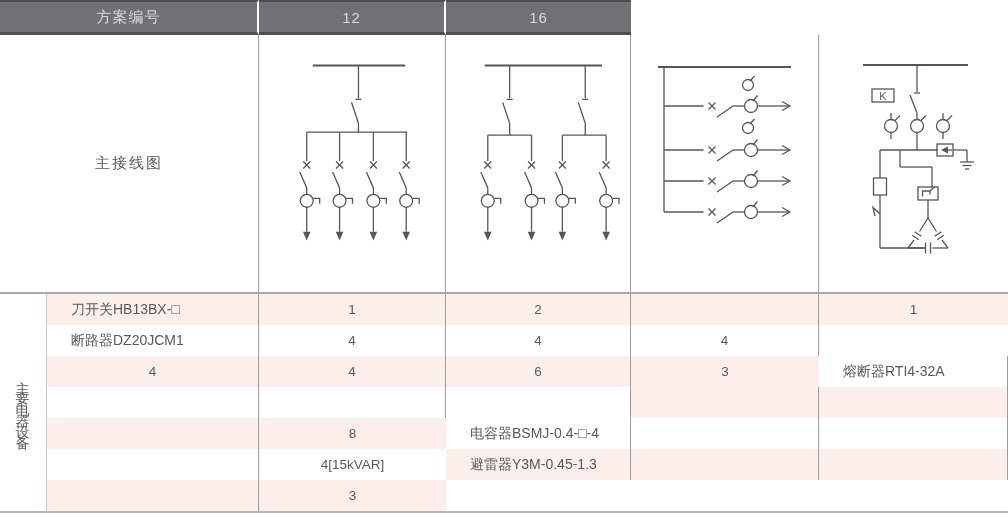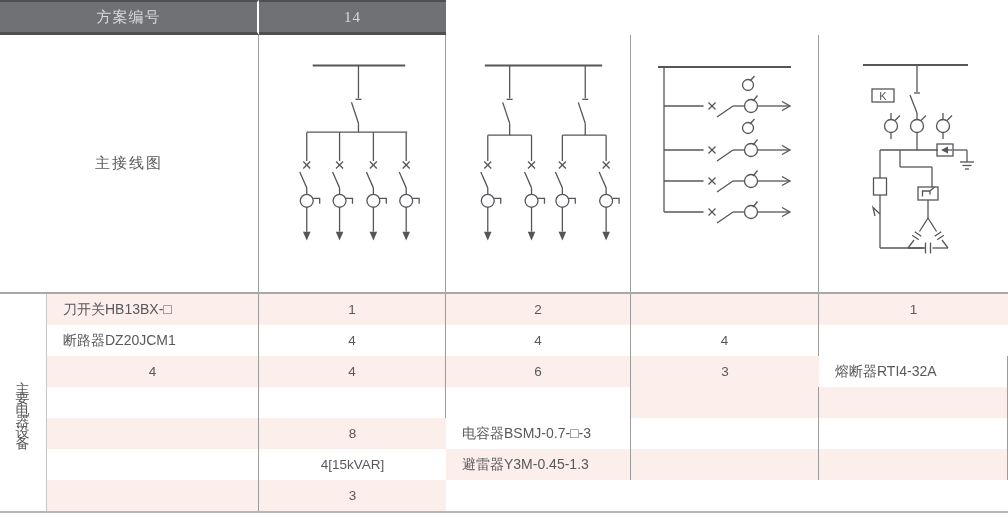--- a/index.html
+++ b/index.html
@@ -10,21 +10,21 @@
     --ink:#58595b;
     --line:#55565a;
     --divider:#9c9c9c;
     --divider-light:#c6c6c6;
   }
   *{box-sizing:border-box;margin:0;padding:0;}
   body{font-family:"Liberation Sans",sans-serif;background:#fff;}
   .sheet{width:1008px;height:517px;background:#fff;overflow:hidden;}
 
   
-  .hdr{display:grid;grid-template-columns:259px 187px 185px 188px 189px;height:35px;font-family:Liberation Serif, serif;}
+  .hdr{display:grid;grid-template-columns:259px 187px 185px 188px 189px;height:35px;}
   .hdr-cell{
     background:var(--header-bg);
     border-top:2px solid var(--header-border);
     border-bottom:3px solid var(--header-border);
     color:var(--header-text);
     font-size:15px;
     display:flex;align-items:center;justify-content:center;
     letter-spacing:1px;
   }
   .hdr-cell:not(:last-child){border-right:2px solid #fff;}
@@ -43,21 +43,21 @@
   .equip{display:grid;grid-template-columns:47px 212px 187px 185px 188px 189px;grid-auto-rows:31px;}
   .grp{
     grid-row:1 / span 7;grid-column:1;
     display:flex;align-items:center;justify-content:center;
     border-right:1px solid var(--divider-light);
     color:var(--ink);font-size:14px;
     writing-mode:vertical-lr;text-orientation:upright;letter-spacing:11px;
   }
   .name-cell{
     display:flex;align-items:center;
-    padding-left:16px;
+    padding-left:24px;
     border-right:1px solid var(--divider);
     color:var(--ink);font-size:14px;
   }
   .val-cell{
     display:flex;align-items:center;justify-content:center;
     color:var(--ink);font-size:13.5px;
   }
   .val-cell:not(.last){border-right:1px solid var(--divider);}
   .r-odd{background:var(--stripe);}
 
@@ -67,21 +67,22 @@
   .dg .fill{fill:var(--line);stroke:none;}
   .dg text{fill:var(--ink);stroke:none;font-family:"Liberation Sans",sans-serif;}
 </style>
 </head>
 <body>
 
 <div class="sheet">
 
   <div class="hdr">
     <div class="hdr-cell">方案编号</div>
-    <div class="hdr-cell">14</div>
+    <div class="hdr-cell">12</div>
+    <div class="hdr-cell">16</div>
   </div>
 
   <div class="diag-row">
     <div class="diag-cell diag-label">主接线图</div>
 
     <div class="diag-cell">
       <svg class="dg" viewBox="0 0 187 257">
         <line class="bus" x1="54" y1="30" x2="147" y2="30"></line>
         <line x1="100" y1="30" x2="100" y2="63"></line>
         <line x1="97" y1="64" x2="103" y2="64"></line>
@@ -360,21 +361,21 @@
     <div class="name-cell">熔断器RTI4-32A</div>
     <div class="val-cell"></div>
     <div class="val-cell"></div>
     <div class="val-cell"></div>
 
     <div class="val-cell r-odd"></div>
     <div class="val-cell r-odd"></div>
     <div class="val-cell r-odd"></div>
     <div class="val-cell r-odd last">8</div>
 
-    <div class="name-cell">电容器BSMJ-0.7-□-3</div>
+    <div class="name-cell">电容器BSMJ-0.4-□-4</div>
     <div class="val-cell"></div>
     <div class="val-cell"></div>
     <div class="val-cell"></div>
     <div class="val-cell last">4[15kVAR]</div>
 
     <div class="name-cell r-odd">避雷器Y3M-0.45-1.3</div>
     <div class="val-cell r-odd"></div>
     <div class="val-cell r-odd"></div>
     <div class="val-cell r-odd"></div>
     <div class="val-cell r-odd last">3</div>

